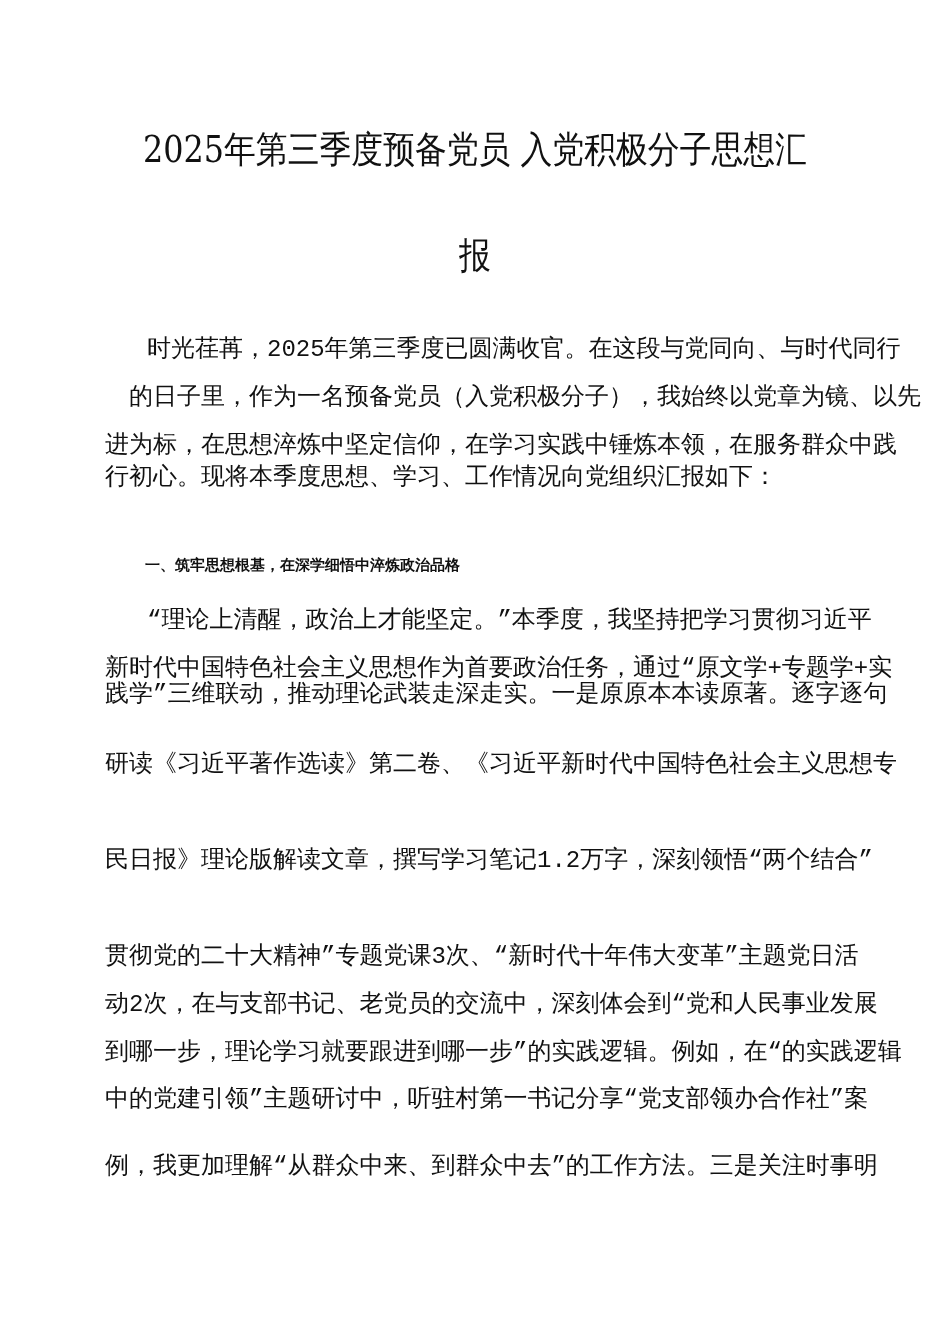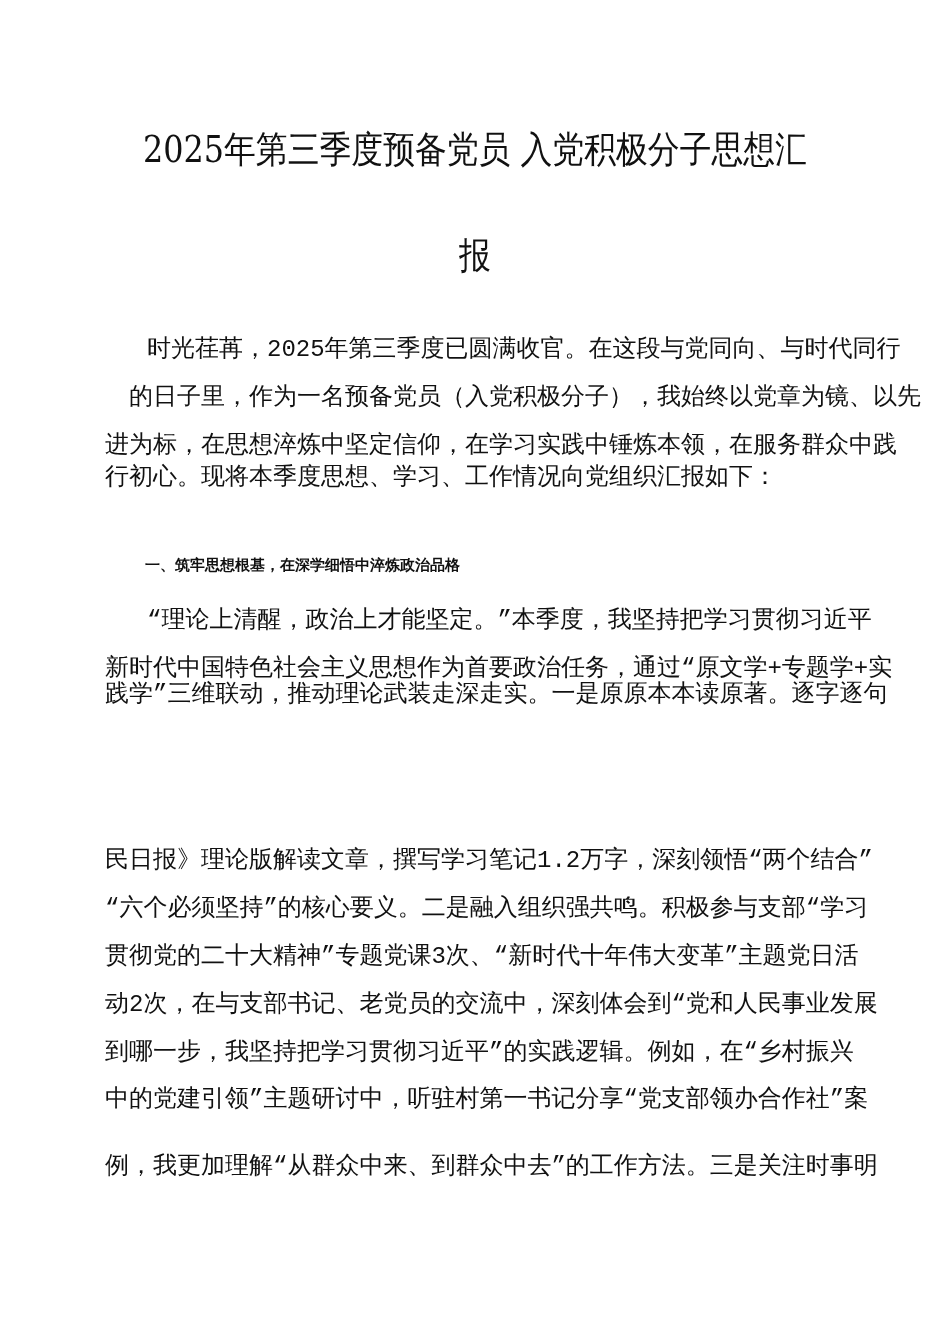--- a/index.html
+++ b/index.html
@@ -75,21 +75,21 @@
   <div class="line indent" style="top:335px;">时光荏苒，2025年第三季度已圆满收官。在这段与党同向、与时代同行</div>
   <div class="line" style="top:383px;margin-left:24px;">的日子里，作为一名预备党员（入党积极分子），我始终以党章为镜、以先</div>
   <div class="line" style="top:431px;">进为标，在思想淬炼中坚定信仰，在学习实践中锤炼本领，在服务群众中践</div>
   <div class="line last" style="top:463px;">行初心。现将本季度思想、学习、工作情况向党组织汇报如下：</div>
 
   <div class="heading" style="top:550px;">一、筑牢思想根基，在深学细悟中淬炼政治品格</div>
 
   <div class="line" style="top:654px;">新时代中国特色社会主义思想作为首要政治任务，通过“原文学+专题学+实</div>
   <div class="line indent" style="top:606px;">“理论上清醒，政治上才能坚定。”本季度，我坚持把学习贯彻习近平</div>
   <div class="line" style="top:680px;">践学”三维联动，推动理论武装走深走实。一是原原本本读原著。逐字逐句</div>
+  <div class="line" style="top:750px;">研读《习近平著作选读》第二卷、《习近平新时代中国特色社会主义思想专</div>
   <div class="line" style="top:846px;">民日报》理论版解读文章，撰写学习笔记1.2万字，深刻领悟“两个结合”</div>
-  <div class="line" style="top:894px;">“六个必须坚持”的核心要义。二是融入组织强共鸣。积极参与支部“学习</div>
   <div class="line" style="top:942px;">贯彻党的二十大精神”专题党课3次、“新时代十年伟大变革”主题党日活</div>
   <div class="line" style="top:990px;">动2次，在与支部书记、老党员的交流中，深刻体会到“党和人民事业发展</div>
-  <div class="line" style="top:1038px;">到哪一步，我坚持把学习贯彻习近平”的实践逻辑。例如，在“乡村振兴</div>
+  <div class="line" style="top:1038px;">到哪一步，理论学习就要跟进到哪一步”的实践逻辑。例如，在“的实践逻辑</div>
   <div class="line" style="top:1085px;">中的党建引领”主题研讨中，听驻村第一书记分享“党支部领办合作社”案</div>
   <div class="line" style="top:1134px;margin-top:18px;">例，我更加理解“从群众中来、到群众中去”的工作方法。三是关注时事明</div>
 
 </div>
 
 </body></html>

